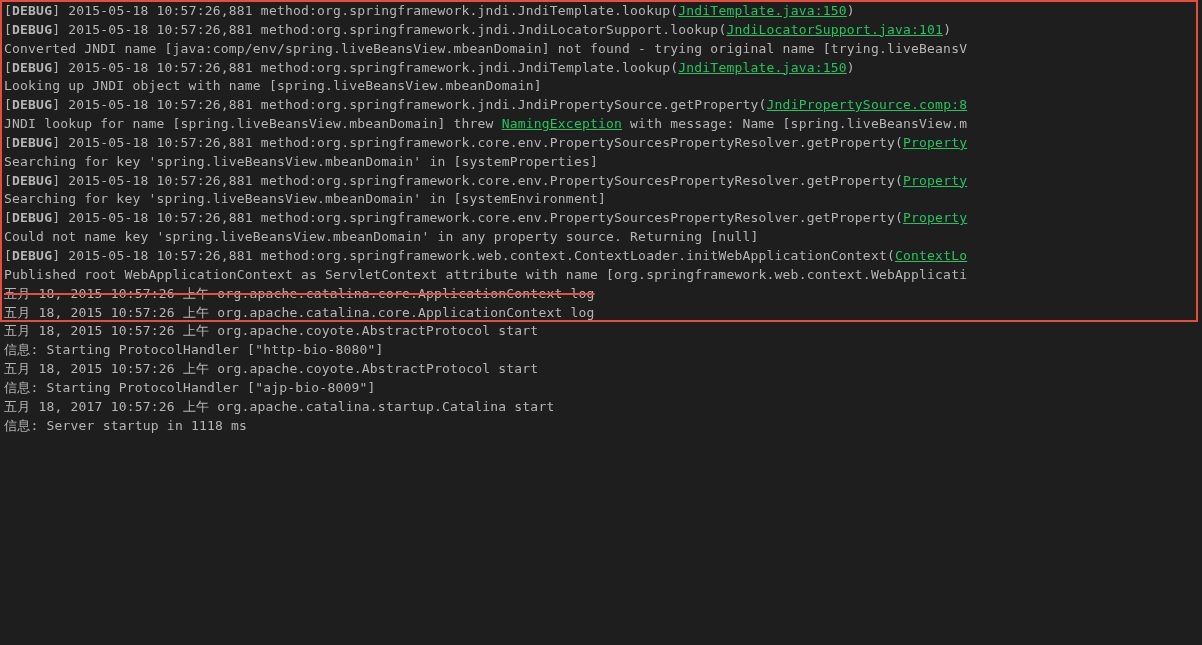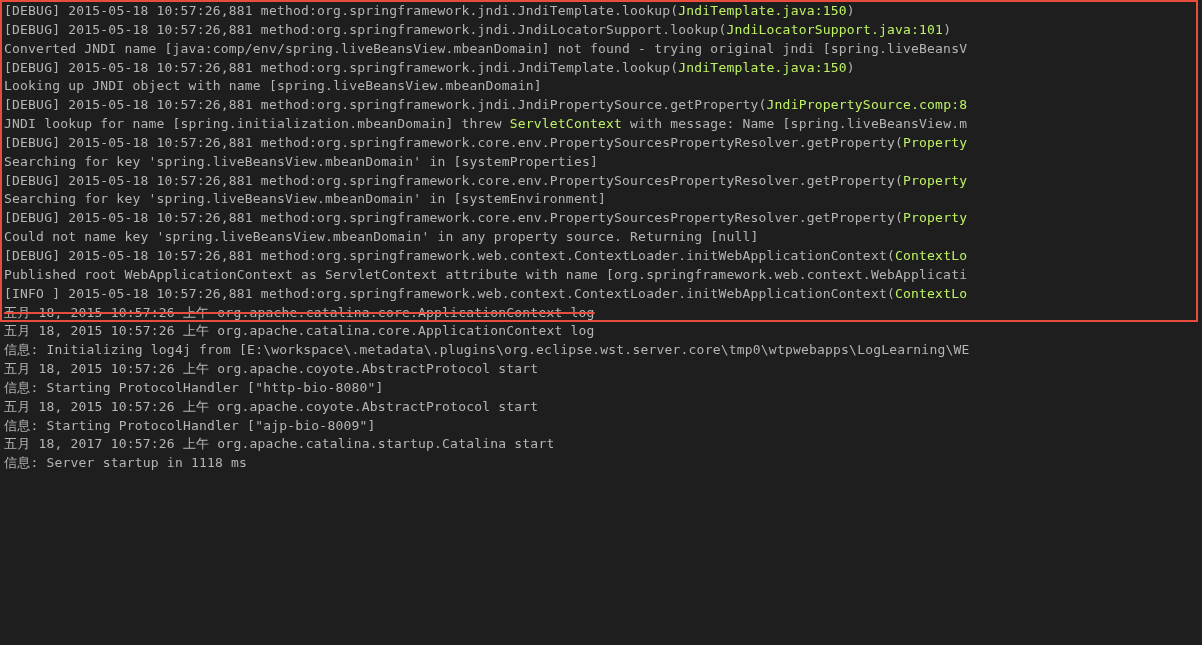--- a/index.html
+++ b/index.html
@@ -31,25 +31,27 @@
       height: 322px;
       pointer-events: none;
       z-index: 10;
     }
     .log-line {
       display: block;
       color: #b5b5b5;
       letter-spacing: 0.2px;
     }
     .link {
-      color: #bef264;
+      color: #22c55e;
+      text-decoration: underline;
       cursor: pointer;
     }
     .level {
       color: #b5b5b5;
+      font-weight: bold;
     }
     .bracket {
       color: #b5b5b5;
     }
     .paren {
       color: #b5b5b5;
     }
     .strike {
       text-decoration: line-through;
       text-decoration-color: #e74c3c;
@@ -57,37 +59,35 @@
     }
   </style>
 </head>
 <body>
 
 <div class="console">
   <div class="highlight-box"></div>
   <div id="lines-container">
       <div class="log-line"><span class="bracket">[</span><span class="level">DEBUG</span><span>] 2015-05-18 10:57:26,881 method:org.springframework.jndi.JndiTemplate.lookup(</span><span class="link">JndiTemplate.java:150</span><span class="paren">)</span></div>
       <div class="log-line"><span class="bracket">[</span><span class="level">DEBUG</span><span>] 2015-05-18 10:57:26,881 method:org.springframework.jndi.JndiLocatorSupport.lookup(</span><span class="link">JndiLocatorSupport.java:101</span><span class="paren">)</span></div>
-      <div class="log-line">Converted JNDI name [java:comp/env/spring.liveBeansView.mbeanDomain] not found - trying original jndi [spring.liveBeansV</div>
+      <div class="log-line">Converted JNDI name [java:comp/env/spring.liveBeansView.mbeanDomain] not found - trying original name [trying.liveBeansV</div>
       <div class="log-line"><span class="bracket">[</span><span class="level">DEBUG</span><span>] 2015-05-18 10:57:26,881 method:org.springframework.jndi.JndiTemplate.lookup(</span><span class="link">JndiTemplate.java:150</span><span class="paren">)</span></div>
       <div class="log-line">Looking up JNDI object with name [spring.liveBeansView.mbeanDomain]</div>
       <div class="log-line"><span class="bracket">[</span><span class="level">DEBUG</span><span>] 2015-05-18 10:57:26,881 method:org.springframework.jndi.JndiPropertySource.getProperty(</span><span class="link">JndiPropertySource.comp:8</span><span class="paren"></span></div>
-      <div class="log-line"><span>JNDI lookup for name [spring.initialization.mbeanDomain] threw </span><span class="link">ServletContext</span><span> with message: Name [spring.liveBeansView.m</span></div>
+      <div class="log-line"><span>JNDI lookup for name [spring.liveBeansView.mbeanDomain] threw </span><span class="link">NamingException</span><span> with message: Name [spring.liveBeansView.m</span></div>
       <div class="log-line"><span class="bracket">[</span><span class="level">DEBUG</span><span>] 2015-05-18 10:57:26,881 method:org.springframework.core.env.PropertySourcesPropertyResolver.getProperty(</span><span class="link">Property</span><span class="paren"></span></div>
       <div class="log-line">Searching for key 'spring.liveBeansView.mbeanDomain' in [systemProperties]</div>
       <div class="log-line"><span class="bracket">[</span><span class="level">DEBUG</span><span>] 2015-05-18 10:57:26,881 method:org.springframework.core.env.PropertySourcesPropertyResolver.getProperty(</span><span class="link">Property</span><span class="paren"></span></div>
       <div class="log-line">Searching for key 'spring.liveBeansView.mbeanDomain' in [systemEnvironment]</div>
       <div class="log-line"><span class="bracket">[</span><span class="level">DEBUG</span><span>] 2015-05-18 10:57:26,881 method:org.springframework.core.env.PropertySourcesPropertyResolver.getProperty(</span><span class="link">Property</span><span class="paren"></span></div>
       <div class="log-line">Could not name key 'spring.liveBeansView.mbeanDomain' in any property source. Returning [null]</div>
       <div class="log-line"><span class="bracket">[</span><span class="level">DEBUG</span><span>] 2015-05-18 10:57:26,881 method:org.springframework.web.context.ContextLoader.initWebApplicationContext(</span><span class="link">ContextLo</span><span class="paren"></span></div>
       <div class="log-line">Published root WebApplicationContext as ServletContext attribute with name [org.springframework.web.context.WebApplicati</div>
-      <div class="log-line"><span class="bracket">[</span><span class="level">INFO </span><span>] 2015-05-18 10:57:26,881 method:org.springframework.web.context.ContextLoader.initWebApplicationContext(</span><span class="link">ContextLo</span><span class="paren"></span></div>
       <div class="log-line"><span class="strike">五月 18, 2015 10:57:26 上午 org.apache.catalina.core.ApplicationContext log</span></div>
       <div class="log-line">五月 18, 2015 10:57:26 上午 org.apache.catalina.core.ApplicationContext log</div>
-      <div class="log-line">信息: Initializing log4j from [E:\workspace\.metadata\.plugins\org.eclipse.wst.server.core\tmp0\wtpwebapps\LogLearning\WE</div>
       <div class="log-line">五月 18, 2015 10:57:26 上午 org.apache.coyote.AbstractProtocol start</div>
       <div class="log-line">信息: Starting ProtocolHandler ["http-bio-8080"]</div>
       <div class="log-line">五月 18, 2015 10:57:26 上午 org.apache.coyote.AbstractProtocol start</div>
       <div class="log-line">信息: Starting ProtocolHandler ["ajp-bio-8009"]</div>
       <div class="log-line">五月 18, 2017 10:57:26 上午 org.apache.catalina.startup.Catalina start</div>
       <div class="log-line">信息: Server startup in 1118 ms</div>
     </div>
 </div>
 
 </body></html>

